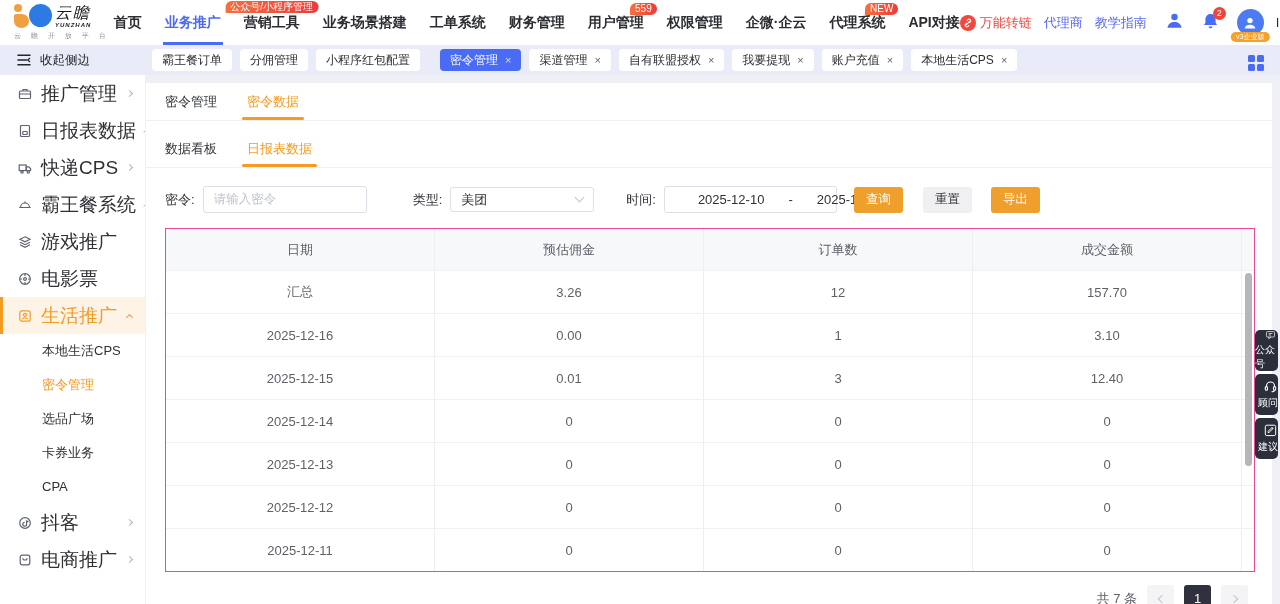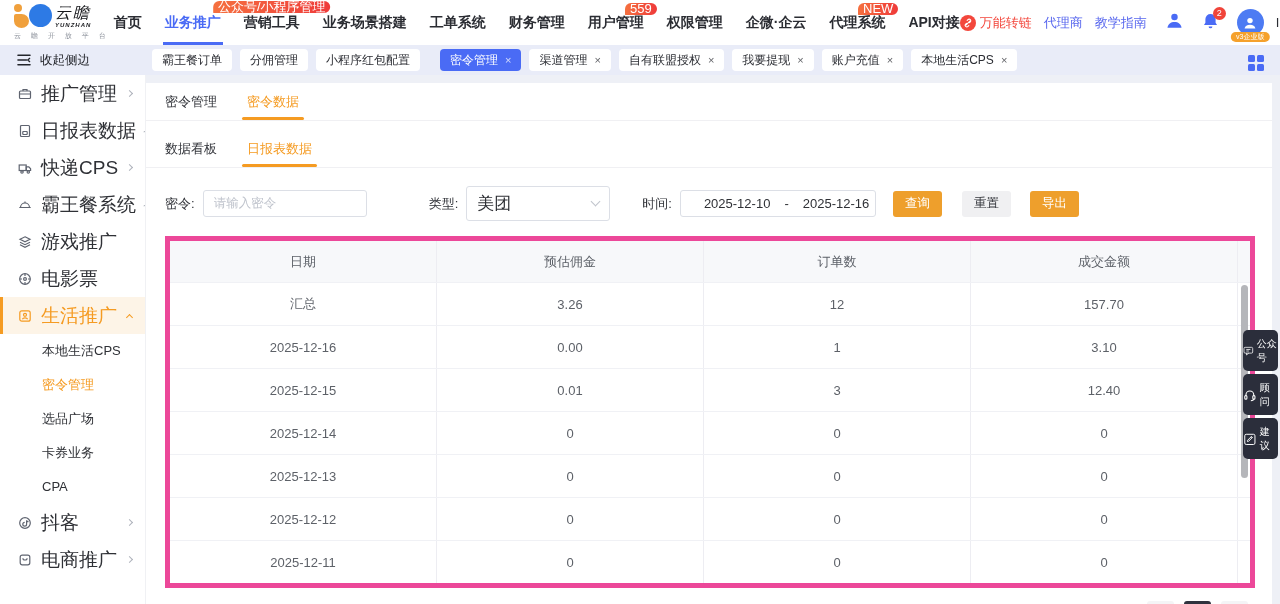--- a/index.html
+++ b/index.html
@@ -13,21 +13,21 @@
 .blob-md{position:absolute;left:0;bottom:0;width:15px;height:14px;border-radius:2px 50% 50% 50%;background:#f0a03c}
 .blob-lg{position:absolute;right:0;top:0;width:23px;height:23px;border-radius:50%;background:#2d7ae5}
 .logo-txt{display:flex;flex-direction:column;line-height:1}
 .logo-name{font-size:16px;font-weight:400;color:#17181c;letter-spacing:2px;font-style:italic}
 .logo-sub{font-size:6px;font-weight:700;font-style:italic;color:#17181c;margin-top:1px;letter-spacing:1px}
 .logo-tag{font-size:7px;color:#8a8f99;letter-spacing:4px;margin-top:3px;white-space:nowrap}
 .nav{display:flex;align-items:center;gap:23px;margin-left:4px}
 .nav-item{position:relative;height:45px;line-height:45px;font-size:14px;font-weight:700;color:#2b2d33;cursor:pointer;white-space:nowrap}
 .nav-item.active{color:#4a6bf5}
 .nav-item.active::after{content:"";position:absolute;left:-2px;right:-2px;bottom:0;height:3px;background:#4a6bf5}
-.nav-badge{position:absolute;top:1px;background:linear-gradient(90deg,#f5703f,#ef3a3a);color:#fff;font-size:13px;font-weight:400;line-height:12px;padding:0 5px;border-radius:7px 7px 7px 1px;white-space:nowrap;z-index:2}
+.nav-badge{position:absolute;top:1px;background:linear-gradient(90deg,#f5703f,#ef3a3a);color:#fff;font-size:10px;font-weight:400;line-height:12px;padding:0 5px;border-radius:7px 7px 7px 1px;white-space:nowrap;z-index:2}
 .badge-center{left:50%;transform:translateX(-50%)}
 .badge-right{right:-13px;top:3px}
 .nav-right{margin-left:auto;display:flex;align-items:center;gap:12px;padding-right:12px}
 .link-red{display:flex;align-items:center;gap:4px;color:#f3473c;font-size:13px;cursor:pointer;white-space:nowrap}
 .red-circle{width:16px;height:16px;border-radius:50%;background:#f3473c;display:flex;align-items:center;justify-content:center;flex-shrink:0}
 .link-blue{color:#5968ee;font-size:13px;cursor:pointer;white-space:nowrap}
 .bell-wrap{position:relative;cursor:pointer;margin-left:6px}
 .bell-badge{position:absolute;top:-5px;right:-7px;min-width:13px;height:13px;border-radius:7px;background:#f0443a;color:#fff;font-size:9px;line-height:13px;text-align:center;padding:0 3px}
 .avatar-wrap{position:relative;cursor:pointer;margin-left:6px}
 .avatar{width:27px;height:27px;border-radius:50%;background:#4d7bf3;display:flex;align-items:center;justify-content:center}
@@ -61,45 +61,45 @@
 .ptabs{height:38px;border-bottom:1px solid #f0f0f3;display:flex;gap:30px;padding-left:19px}
 .dtabs{height:47px;border-bottom:1px solid #f0f0f3;display:flex;gap:30px;padding:9px 0 0 19px}
 .ptab{line-height:37px;font-size:13px;color:#32343a;position:relative;cursor:pointer;white-space:nowrap}
 .ptab.active{color:#f59b22}
 .ptab.active::after{content:"";position:absolute;left:-5px;right:-5px;bottom:0;height:3px;border-radius:2px;background:#f59b22}
 
 .filter{display:flex;align-items:center;padding:18px 18px 13px 19px;font-size:13px;color:#32343a}
 .f-label{margin-right:8px;white-space:nowrap}
 .f-input{width:164px;height:27px;border:1px solid #dcdfe6;border-radius:3px;padding:0 10px;font-size:12.5px;color:#333;outline:none;font-family:Liberation Serif, serif}
 .f-input::placeholder{color:#bfc3cc}
-.f-select{width:144px;height:35px;border:1px solid #dcdfe6;border-radius:3px;padding:0 10px;display:flex;align-items:center;justify-content:space-between;cursor:pointer;font-size:17px;color:#2f3136}
+.f-select{width:144px;height:25px;border:1px solid #dcdfe6;border-radius:3px;padding:0 10px;display:flex;align-items:center;justify-content:space-between;cursor:pointer;font-size:13px;color:#2f3136}
 .sel-chev{width:7px;height:7px;border-left:1.2px solid #c0c4cc;border-bottom:1.2px solid #c0c4cc;transform:rotate(-45deg);margin-top:-4px}
-.f-date{width:196px;height:27px;border:1px solid #dcdfe6;border-radius:3px;padding:0 9px;display:flex;align-items:center;gap:14px;cursor:pointer;font-size:13px;color:#2f3136;white-space:nowrap}
-.m46{margin-left:62px}.m32{margin-left:32px}
+.f-date{width:173px;height:27px;border:1px solid #dcdfe6;border-radius:3px;padding:0 9px;display:flex;align-items:center;gap:24px;cursor:pointer;font-size:13px;color:#2f3136;white-space:nowrap}
+.m46{margin-left:46px}.m32{margin-left:32px}
 .btn{height:26px;padding:0 12px;border:none;border-radius:3px;font-size:12.5px;cursor:pointer;font-family:inherit;white-space:nowrap}
 .btn-orange{background:#ee9f2c;color:#fff}
 .btn-plain{background:#f0f0f2;color:#32343a}
 .mb1{margin-left:17px}.mb2{margin-left:20px}.mb3{margin-left:19px}
 
-.tbl{margin:2px 17px 0 19px;border:5px solid #ec4899;position:relative}
+.tbl{margin:2px 17px 0 19px;border:1px solid #ec4899;position:relative}
 .t-head{display:flex;background:#f7f8fa;height:41px;padding-right:12px}
 .t-row{display:flex;height:43px;background:#fff;border-top:1px solid #f0f1f5;padding-right:12px}
 .t-cell{flex:1;display:flex;align-items:center;justify-content:center;font-size:13px;color:#5d6168;border-right:1px solid #ededf2}
 .t-head .t-cell{color:#5d6168}
 .thumb{position:absolute;right:2px;top:44px;width:7px;height:193px;border-radius:4px;background:#b5b6ba;cursor:pointer}
 
 .pager{display:flex;align-items:center;justify-content:flex-end;gap:10px;padding:13px 24px 0 0;font-size:13px;color:#5d6168}
 .pg-btn{width:27px;height:27px;border-radius:3px;background:#f4f4f6;display:flex;align-items:center;justify-content:center;cursor:pointer}
 .pg-chev{width:6px;height:6px;border-top:1.4px solid #c0c4cc;border-right:1.4px solid #c0c4cc}
 .pg-chev.l{transform:rotate(-135deg);margin-left:2px}
 .pg-chev.r{transform:rotate(45deg);margin-right:2px}
 .pg-page{width:27px;height:27px;border-radius:3px;background:#2f323e;color:#fff;display:flex;align-items:center;justify-content:center;font-size:13px;cursor:pointer}
 
 .floaters{position:absolute;right:2px;top:330px;display:flex;flex-direction:column;gap:3px;z-index:20}
-.fl-btn{width:35px;height:41px;background:#2b2e3b;border-radius:5px;display:flex;flex-direction:row;align-items:center;justify-content:center;gap:3px;color:#fff;font-size:10px;cursor:pointer}
+.fl-btn{width:23px;height:41px;background:#2b2e3b;border-radius:5px;display:flex;flex-direction:column;align-items:flex-end;justify-content:center;gap:3px;color:#fff;font-size:10px;cursor:pointer}
 </style>
 </head>
 <body>
 
 <div class="topnav">
   <div class="logo">
     <div class="logo-row">
       <div class="blob-wrap">
           <i class="blob-sm"></i>
           <i class="blob-md"></i>

